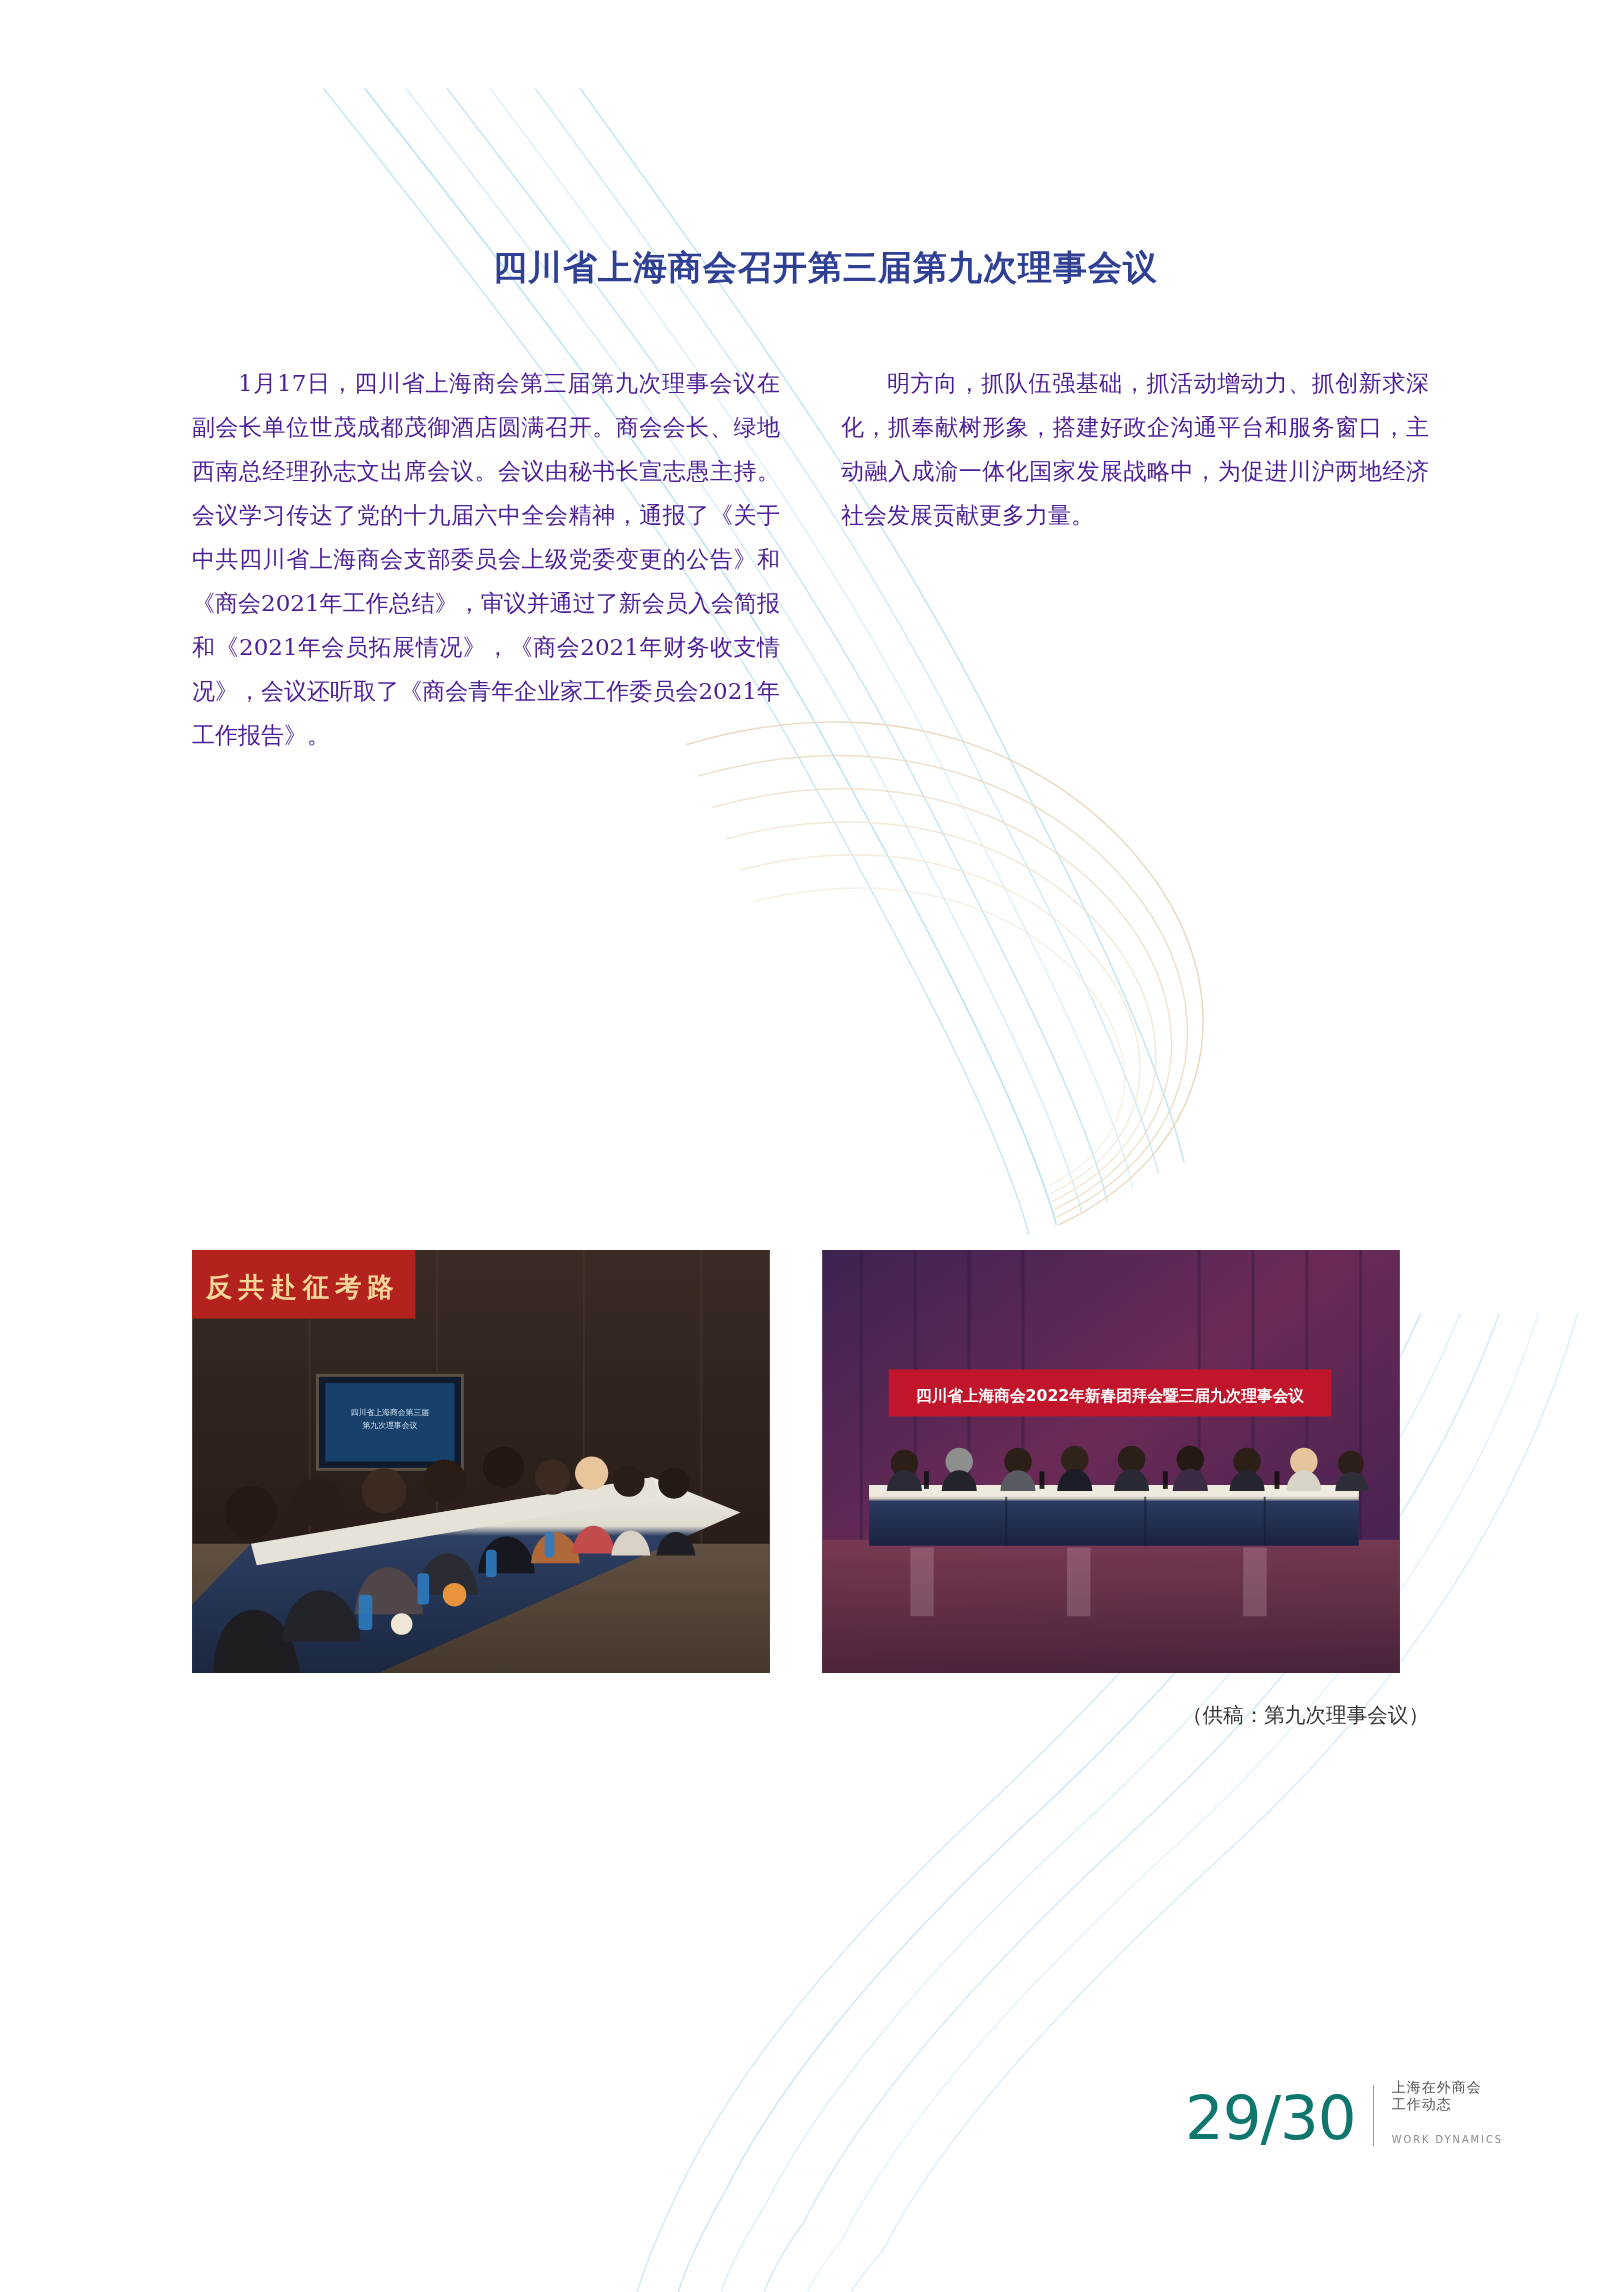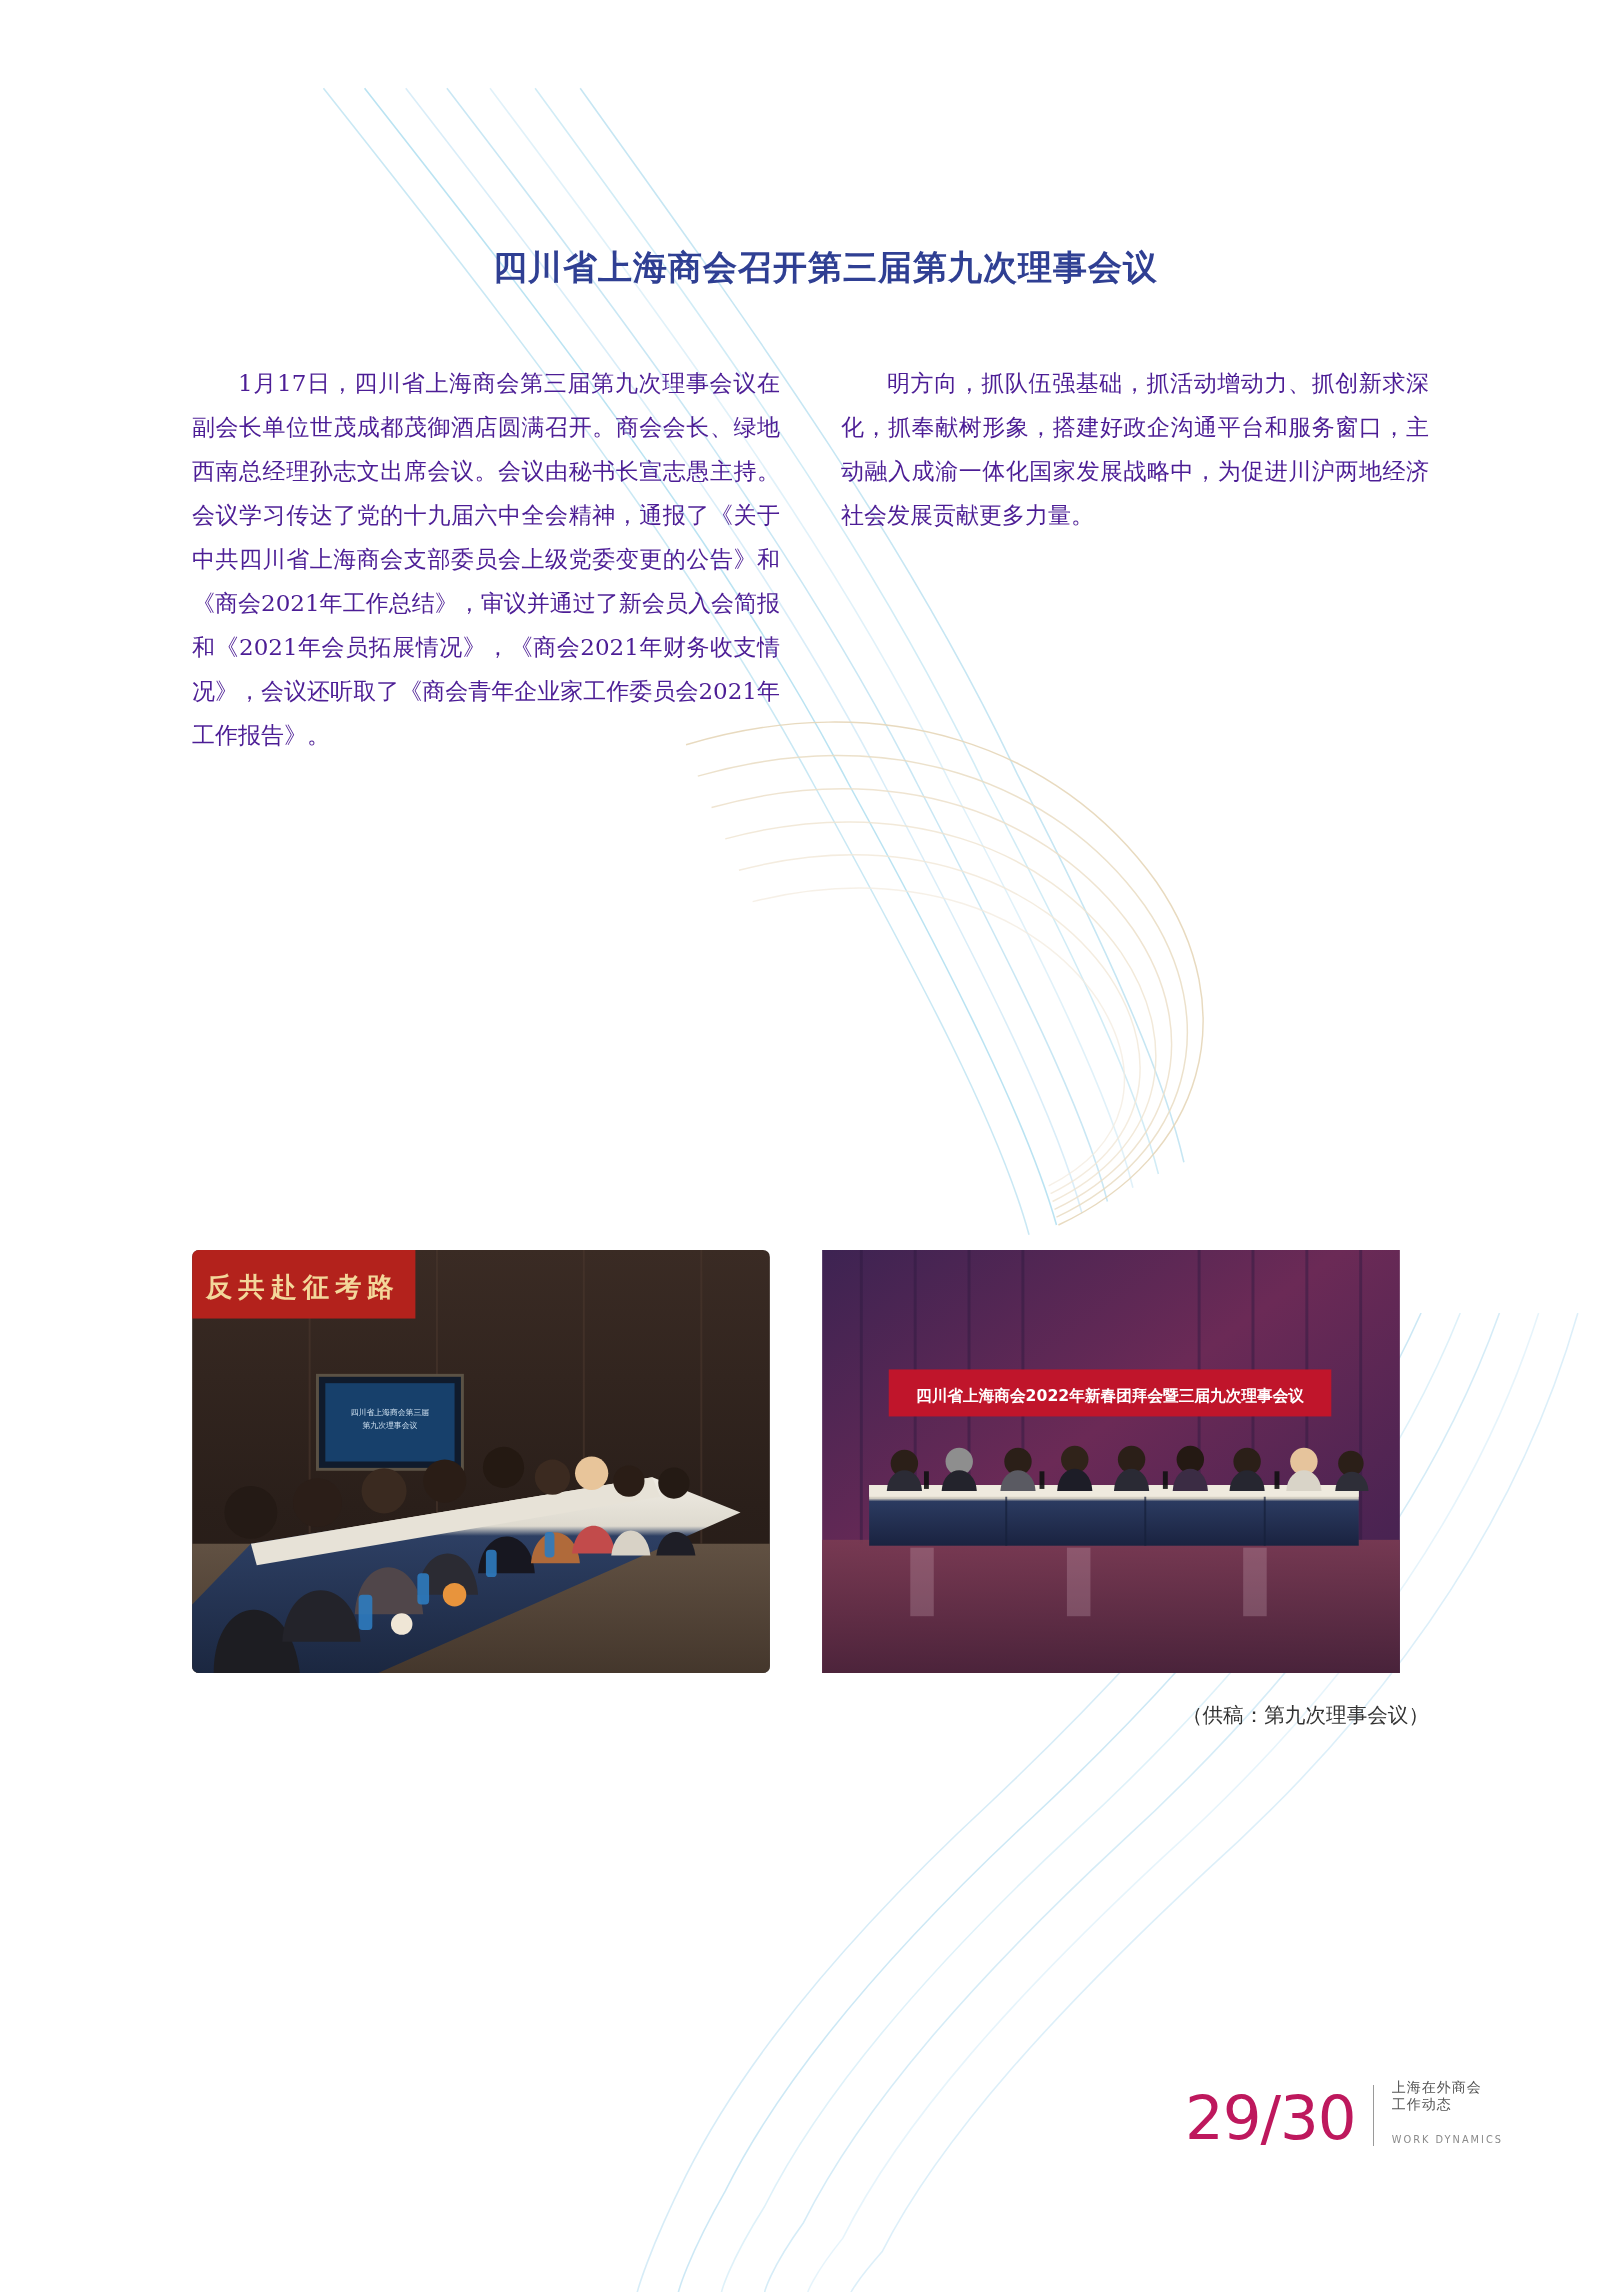--- a/index.html
+++ b/index.html
@@ -85,21 +85,21 @@
     width: 1237px;
     height: 423px;
   }
   .photo {
     position: absolute;
     top: 0;
     width: 578px;
     height: 423px;
     overflow: hidden;
   }
-  .photo-left  { left: 0; border-radius: 7px; }
+  .photo-left  { left: 0; }
   .photo-right { left: 630px; }
 
   .caption {
     position: absolute;
     left: 192px;
     top: 1701px;
     width: 1237px;
     text-align: right;
     font-family: "DejaVu Sans", "Liberation Sans", sans-serif;
     font-size: 20.6px;
@@ -111,21 +111,21 @@
     position: absolute;
     right: 118px;
     bottom: 145px;
     display: flex;
     align-items: flex-end;
     gap: 13.7px;
   }
   .pageno {
     font-family: "DejaVu Sans", "Liberation Sans", sans-serif;
     font-size: 61px;
-    color: #be185d;
+    color: #0f766e;
     letter-spacing: -1px;
     line-height: 1;
   }
   .footer-sep {
     width: 1px;
     height: 61px;
     background: #9a9a9a;
     margin: 0 3.9px 2px 3.9px;
   }
   .footer-labels {

